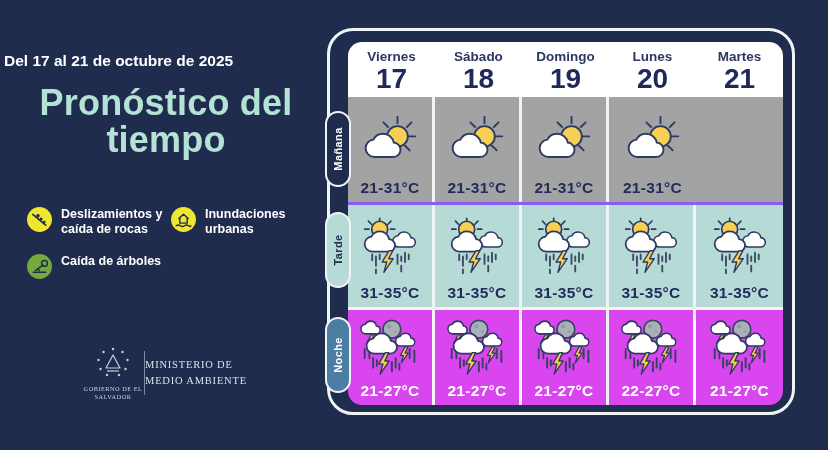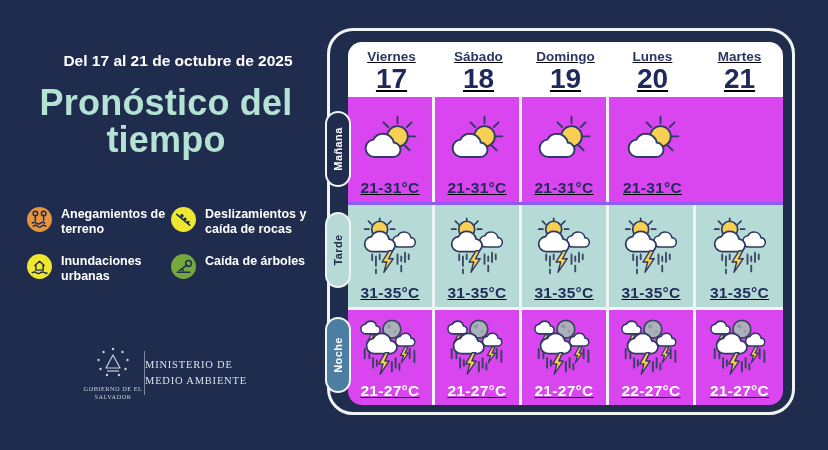--- a/index.html
+++ b/index.html
@@ -1,41 +1,41 @@
 <!DOCTYPE html>
 <html><head>
 <meta charset="utf-8">
 <style>
   html,body{margin:0;padding:0;background:#101827;}
   .stage{position:relative;width:828px;height:450px;overflow:hidden;
          font-family:"Liberation Sans",sans-serif;background:#202c4e;}
   
   .hashtag{position:absolute;top:25px;left:0;width:332px;text-align:center;
            color:#ffffff;font-size:17.5px;font-weight:600;letter-spacing:.2px;}
-  .daterange{position:absolute;top:52px;left:12px;width:332px;text-align:center;
+  .daterange{position:absolute;top:52px;left:4px;width:332px;text-align:left;
              color:#ffffff;font-size:15.5px;font-weight:800;}
   .title{position:absolute;top:84px;left:36px;width:260px;text-align:center;
          font-size:36px;line-height:1.04;font-weight:800;letter-spacing:.2px;}
   .legend{position:absolute;top:205px;left:26px;width:300px;
           display:grid;grid-template-columns:142px 1fr;column-gap:2px;row-gap:14px;}
   .legend-item{display:flex;align-items:flex-start;gap:8px;}
   .legend-item .licon{flex:0 0 27px;width:27px;height:27px;margin-top:1px;}
   .legend-label{color:#ffffff;font-size:12.5px;font-weight:700;line-height:1.22;padding-top:2px;}
   .footer{position:absolute;top:344px;left:82px;display:flex;align-items:center;}
   .emblem-block{display:flex;flex-direction:column;align-items:center;width:62px;}
   .gov-label{margin-top:1px;width:62px;text-align:center;color:#c7cedd;
              font-family:"Liberation Serif",serif;font-size:6.3px;letter-spacing:.5px;line-height:1.3;}
   .footer-divider{width:1px;height:44px;background:#7d88a3;}
   .ministry{width:110px;color:#dbe0ea;font-family:"Liberation Serif",serif;
             font-size:10.5px;letter-spacing:.8px;line-height:1.5;}
   
   .card{position:absolute;left:327px;top:28px;width:468px;height:387px;box-sizing:border-box;
         border:3px solid #f0f4f4;border-radius:26px;}
   .panel{position:absolute;left:348px;top:42px;width:435px;height:363px;border-radius:14px;
-         overflow:hidden;display:flex;flex-direction:column;text-decoration:underline;}
+         overflow:hidden;display:flex;flex-direction:column;}
   .day-header{height:55px;background:#ffffff;display:grid;grid-template-columns:repeat(5,1fr);}
   .day{display:flex;flex-direction:column;align-items:center;justify-content:center;padding-top:3px;}
   .day-name{font-size:13.5px;font-weight:600;color:#2c3763;}
   .day-num{font-size:28px;font-weight:800;color:#20295c;line-height:1;margin-top:1px;}
   .frow{display:grid;grid-template-columns:repeat(5,1fr);}
   .frow-morning{height:105px;}
   .frow-afternoon{height:105px;border-top:3px solid #8b5cf6;box-sizing:border-box;}
   .frow-night{flex:1;border-top:3px solid #f0f4f4;box-sizing:border-box;}
   .cell{display:flex;flex-direction:column;align-items:center;justify-content:flex-end;
         border-right:3px solid #f0f4f4;padding-bottom:5px;}
@@ -132,34 +132,20 @@
       </symbol>
     </defs>
   </svg>
 
   <div class="daterange">Del 17 al 21 de octubre de 2025</div>
   <div class="title" style="color: rgb(180, 226, 212);">Pronóstico del tiempo</div>
 
   <div class="legend">
     <div class="legend-item">
       <svg class="licon" viewBox="0 0 26 26">
-        <circle cx="13" cy="13" r="12" fill="#e5953b"></circle>
-        <g stroke="#202c4e" stroke-width="1.4" fill="none" stroke-linecap="round">
-          <line x1="9" y1="9" x2="9" y2="14"></line>
-            <circle cx="9" cy="7.2" r="2.2"></circle>
-          <line x1="17" y1="9" x2="17" y2="14"></line>
-            <circle cx="17" cy="7.2" r="2.2"></circle>
-          <path d="M6 16.5 q2 -1.8 4 0 t4 0 t4 0"></path>
-          <path d="M7 19.5 q2 -1.8 4 0 t4 0 t4 0"></path>
-        </g>
-      </svg>
-      <div class="legend-label">Anegamientos de terreno</div>
-    </div>
-    <div class="legend-item">
-      <svg class="licon" viewBox="0 0 26 26">
         <circle cx="13" cy="13" r="12" fill="#efe72f"></circle>
         <g stroke="#202c4e" stroke-width="1.5" fill="none" stroke-linecap="round">
           <path d="M6.5 8 L19 18.5"></path>
         </g>
         <g fill="#202c4e">
           <circle cx="11.5" cy="9.5" r="1.7"></circle>
             <circle cx="14.5" cy="12.5" r="1.5"></circle>
             <circle cx="17.5" cy="15.5" r="1.3"></circle>
         </g>
       </svg>
@@ -234,21 +220,21 @@
       <div class="day">
         <div class="day-name">Lunes</div>
         <div class="day-num">20</div>
       </div>
       <div class="day">
         <div class="day-name">Martes</div>
         <div class="day-num">21</div>
       </div>
     </div>
 
-    <div class="frow frow-morning" style="background: #d946ef;">
+    <div class="frow frow-morning" style="background: #a3a3a3;">
       <div class="cell">
         <svg class="wicon" viewBox="0 0 64 64">
             <use href="#sym-partly-cloudy-day" xlink:href="#sym-partly-cloudy-day"></use>
           </svg>
         <div class="temp">21-31°C</div>
       </div>
       <div class="cell">
         <svg class="wicon" viewBox="0 0 64 64">
             <use href="#sym-partly-cloudy-day" xlink:href="#sym-partly-cloudy-day"></use>
           </svg>

